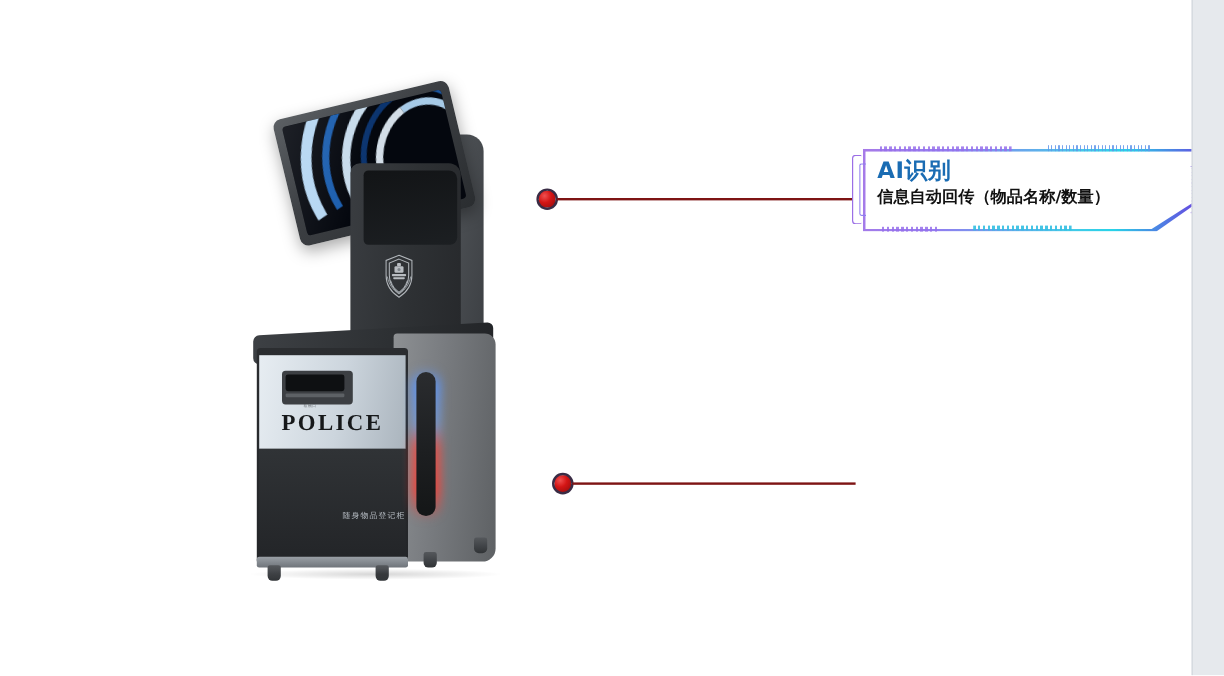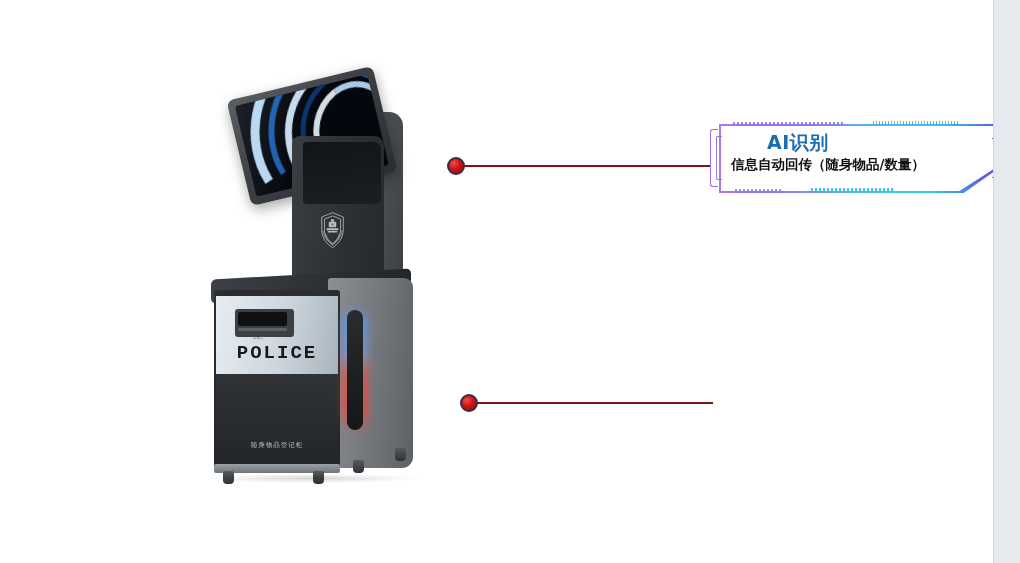--- a/index.html
+++ b/index.html
@@ -184,30 +184,30 @@
   .micro-label {
     position: absolute; left: 58px; top: 258px;
     width: 22px; height: 4px;
     font-size: 3.2px; color:#6a6f74; letter-spacing:.4px;
     white-space: nowrap; overflow: hidden;
   }
   .police-word {
     position: absolute; left: 21px; top: 264px;
     width: 122px;
     text-align: center;
-    font-family: Liberation Mono, monospace;
+    font-family: Liberation Serif, serif;
     font-weight: 700;
     font-size: 19px;
     letter-spacing: 2px;
     color: #16181a;
   }
   .cn-sub {
-    position: absolute; left: 21px; top: 363px;
+    position: absolute; left: 21px; top: 348px;
     width: 122px;
-    text-align: center;
+    text-align: right;
     font-size: 6.5px;
     letter-spacing: 1px;
     color: #b9bfc6;
     white-space: nowrap;
     overflow: hidden;
   }
   .foot-bar {
     position: absolute; left: 19px; top: 386px;
     width: 126px; height: 9px;
     background: linear-gradient(180deg,#9aa0a6 0%,#6f747a 100%);
@@ -367,21 +367,20 @@
     right: 18px;
   }
   .card-title {
     font-family: "DejaVu Sans", sans-serif;
     font-weight: 700;
     font-size: 19px;
     line-height: 23px;
     color: #1a6cb3;
     letter-spacing: .5px;
     white-space: nowrap;
-    margin-left: 36px;
   }
   .card-sub {
     font-family: "DejaVu Sans", sans-serif;
     font-weight: 700;
     font-size: 13.5px;
     line-height: 19px;
     color: #111111;
     margin-top: 1px;
     white-space: nowrap;
   }
@@ -472,21 +471,21 @@
     <div class="dot-run cyan" style="left:104px; top:69px; width:82px;"></div>
 
     <div class="brk-l-outer"></div>
     <div class="brk-l-inner"></div>
     <div class="brk-r-fill"></div>
     <div class="brk-r-outer"></div>
     <div class="brk-r-inner"></div>
 
     <div class="card-text">
       <div class="card-title">AI识别</div>
-      <div class="card-sub">信息自动回传（随身物品/数量）</div>
+      <div class="card-sub">信息自动回传（物品名称/数量）</div>
     </div>
   </div>
 
   <div class="leader-dot" style="left:460px; top:394px;"></div>
   <div class="leader-line" style="left:477px; top:402px; width:236px;"></div>
 
 
   <div id="page-gutter"></div>
   <div id="page-divider"></div>
   <div id="scrollbar-track">

